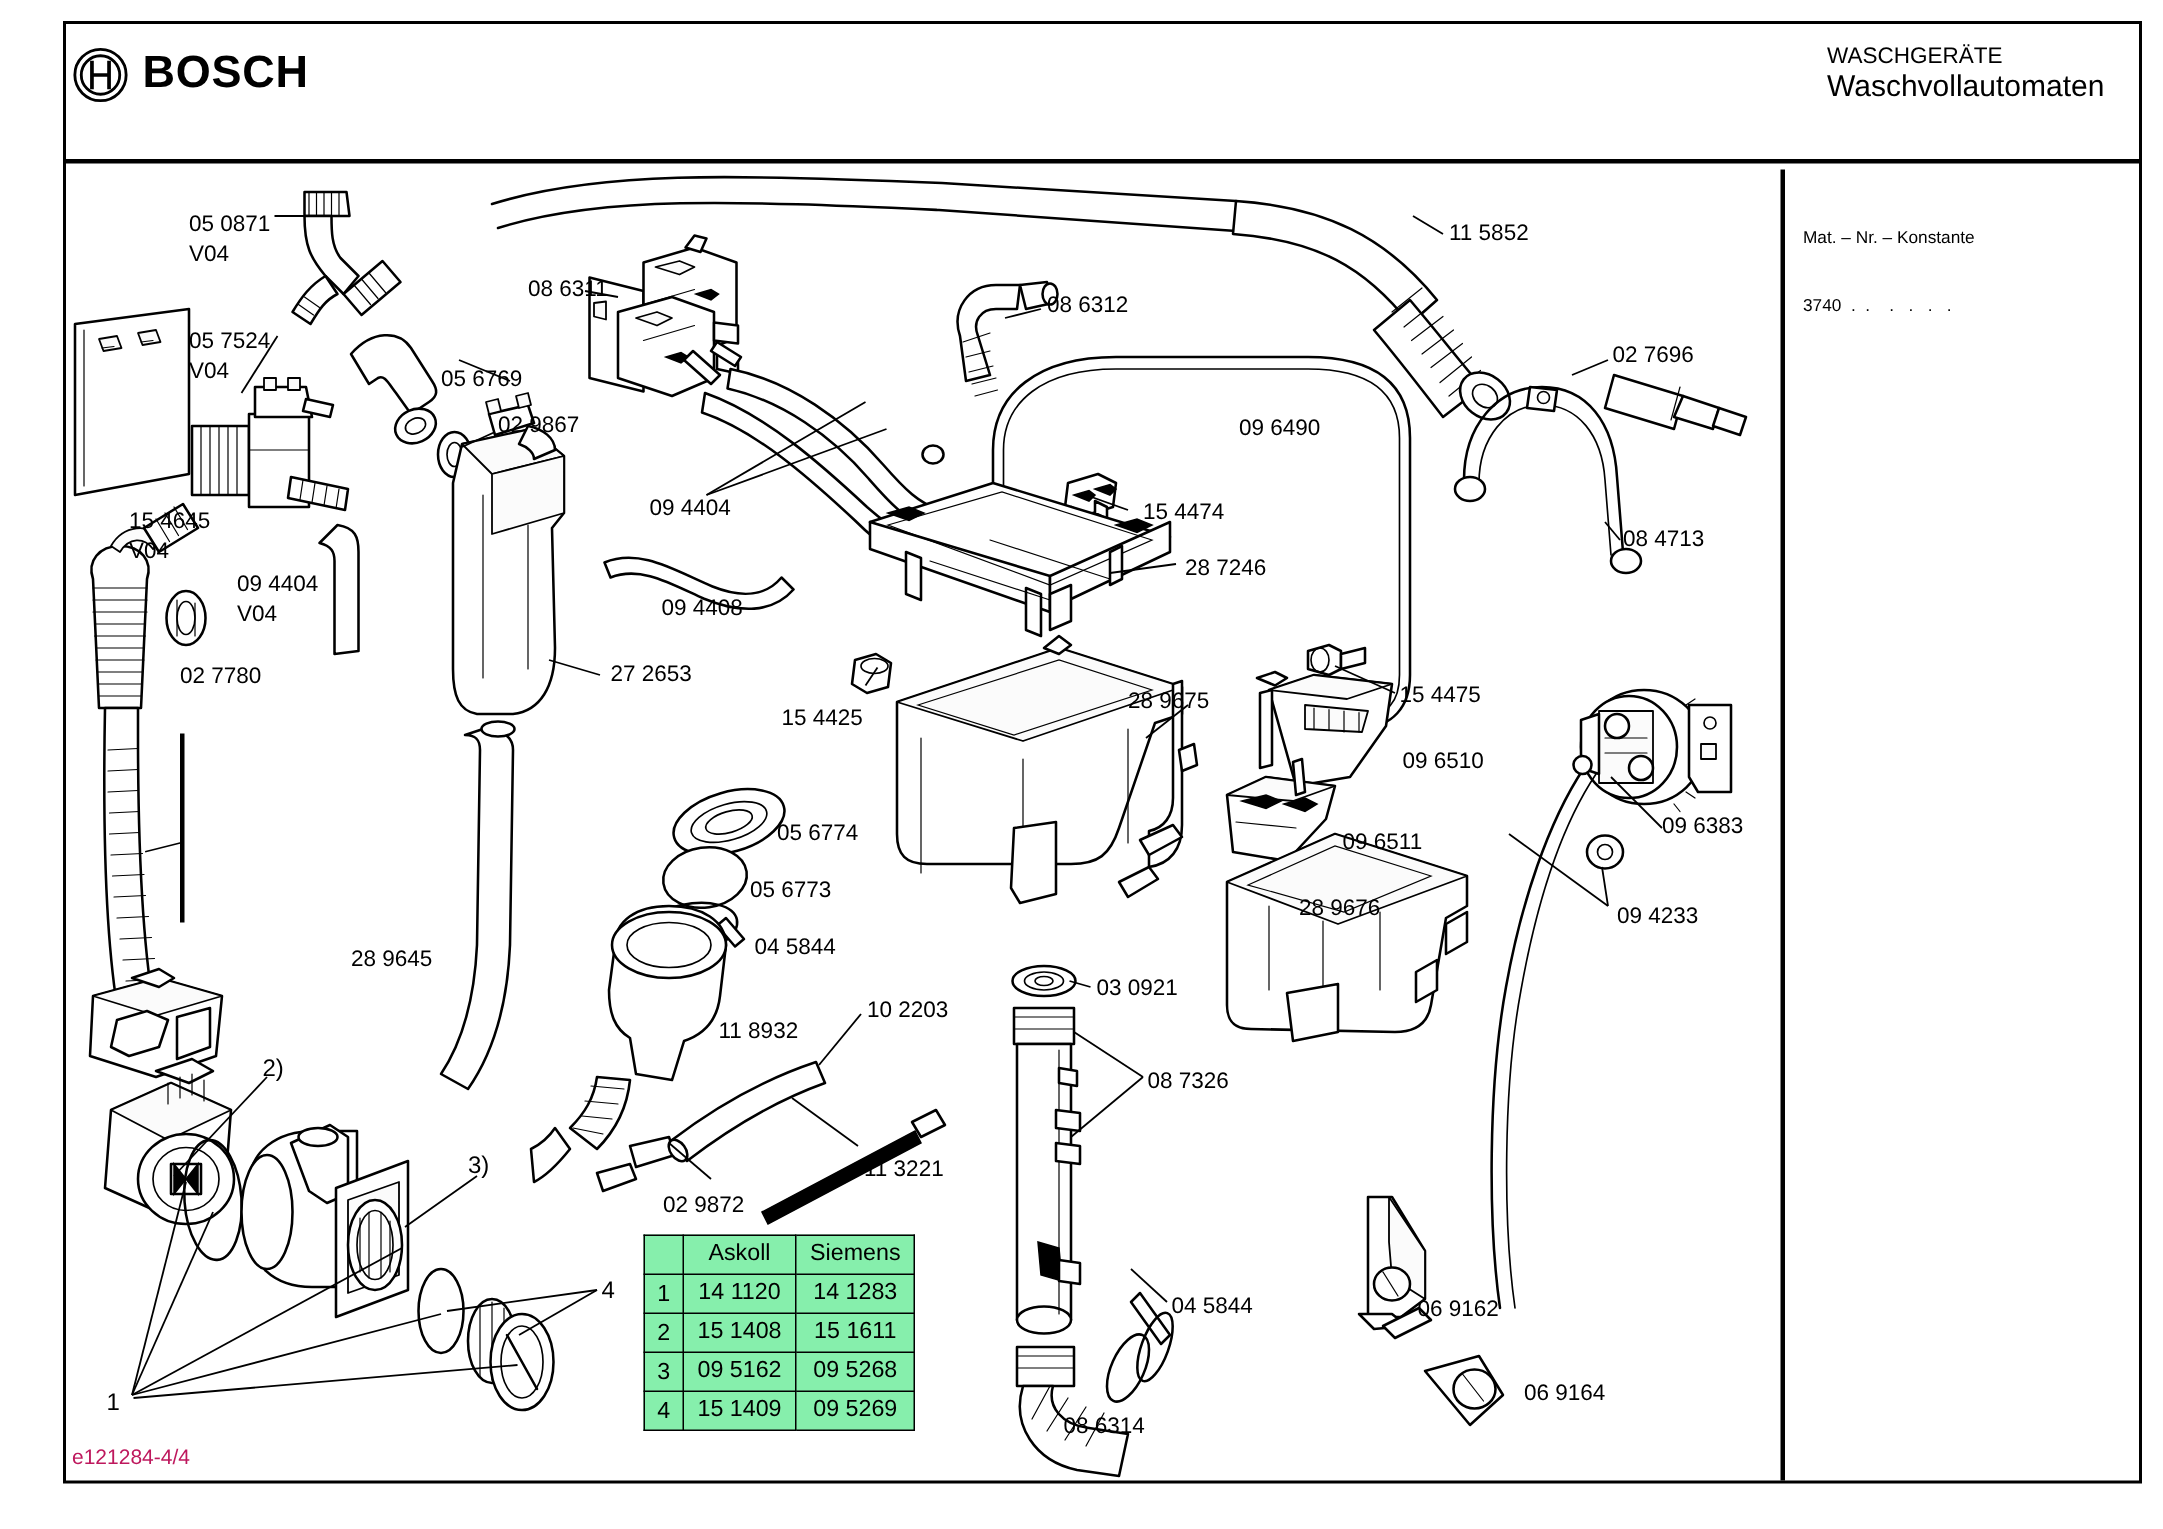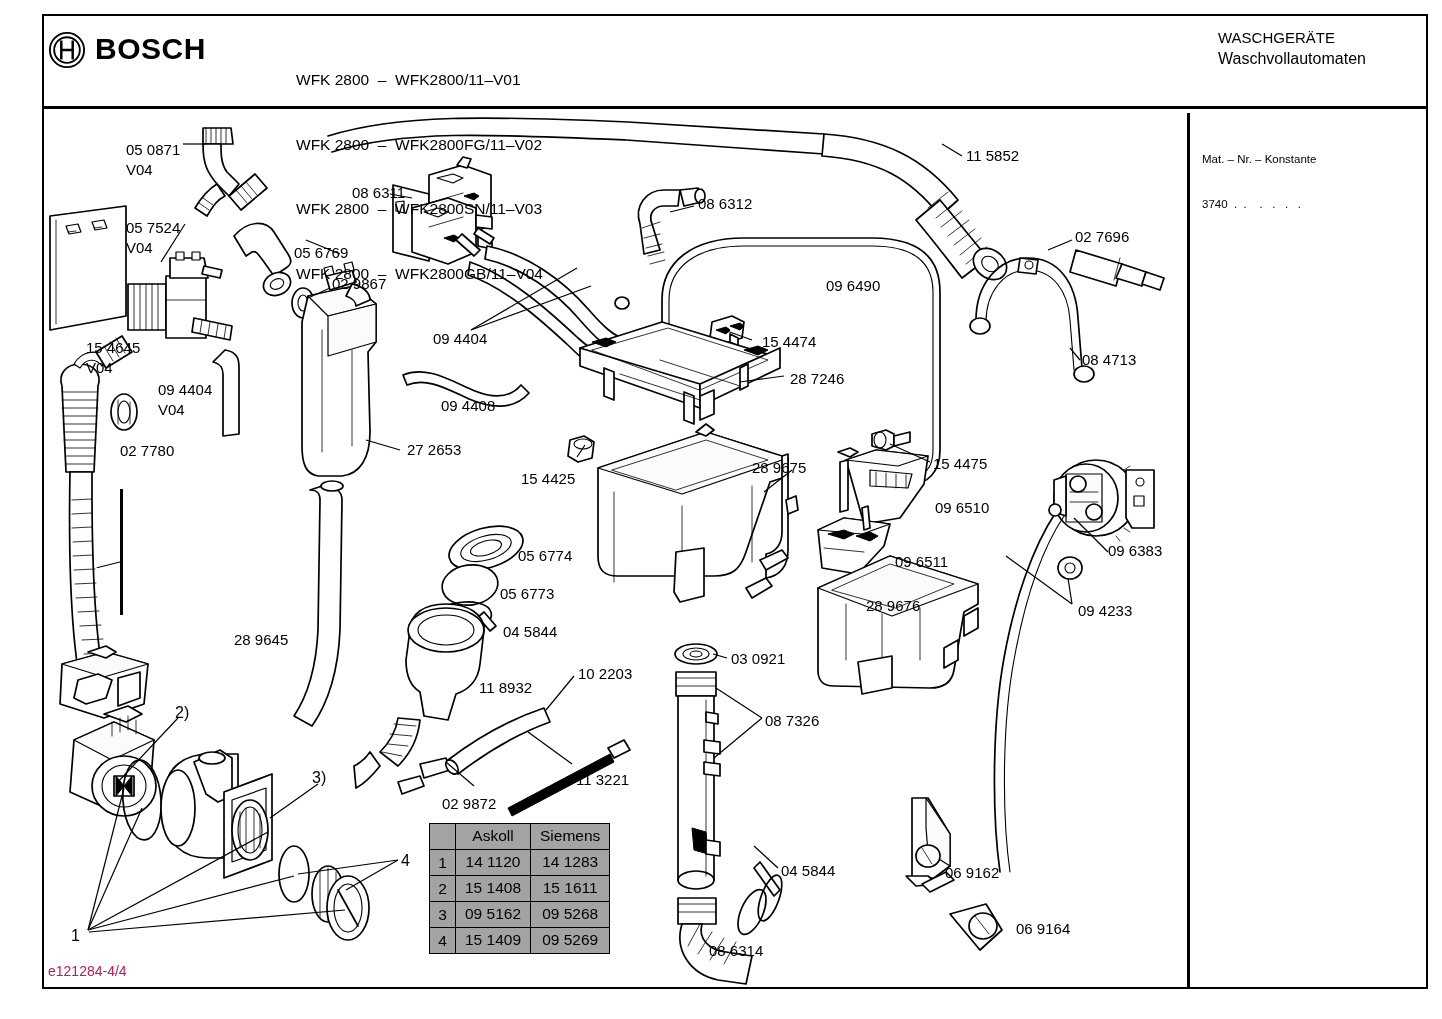--- a/index.html
+++ b/index.html
@@ -61,21 +61,21 @@
     white-space: pre;
   }
   #model-list div { white-space: pre; }
   #dept {
     position: absolute;
     left: 1218px; top: 27px;
     font-size: 15px;
     line-height: 21px;
     color: #000;
   }
-  #dept .l2 { font-size: 16px; }
+  #dept .l2 { font-size: 20px; }
   #matnr {
     position: absolute;
     left: 1202px; top: 122px;
     font-size: 11.5px;
     line-height: 15px;
     color: #000;
     white-space: pre;
   }
 
   
@@ -115,21 +115,21 @@
     background: #000;
     transform: rotate(-14deg);
     transform-origin: right center;
   }
 
   
   #vtable {
     position: absolute;
     left: 429px; top: 823px;
     border-collapse: collapse;
-    background: #a3a3a3;
+    background: #86efac;
   }
   #vtable td, #vtable th {
     border: 1.6px solid #000;
     font-size: 15.5px;
     font-weight: normal;
     text-align: center;
     padding: 2px 9px 3px 9px;
     color: #000;
     font-family: "Liberation Sans", sans-serif;
     height: 26px;
@@ -555,26 +555,20 @@
   <div id="header-rule"></div>
   <div id="right-divider"></div>
 
   <svg id="logo-mark" viewBox="0 0 40 40" xmlns="http://www.w3.org/2000/svg">
     <circle cx="20" cy="20" r="18" fill="none" stroke="#000" stroke-width="2"></circle>
     <circle cx="20" cy="20" r="13.5" fill="none" stroke="#000" stroke-width="2"></circle>
     <path d="M14 10 L14 30 M26 10 L26 30 M14 20 L26 20" stroke="#000" stroke-width="2.6" fill="none"></path>
   </svg>
   <div id="logo-word">BOSCH</div>
 
-  <div id="model-list">
-    <div>WFK 2800  –  WFK2800/11–V01</div>
-    <div>WFK 2800  –  WFK2800FG/11–V02</div>
-    <div>WFK 2800  –  WFK2800SN/11–V03</div>
-    <div>WFK 2800  –  WFK2800GB/11–V04</div>
-  </div>
 
   <div id="dept">
     <div>WASCHGERÄTE</div>
     <div class="l2">Waschvollautomaten</div>
   </div>
 
   <div id="matnr">
     <div>Mat. – Nr. – Konstante</div>
     <div>3740  .  .    .   .   .   .</div>
   </div>

